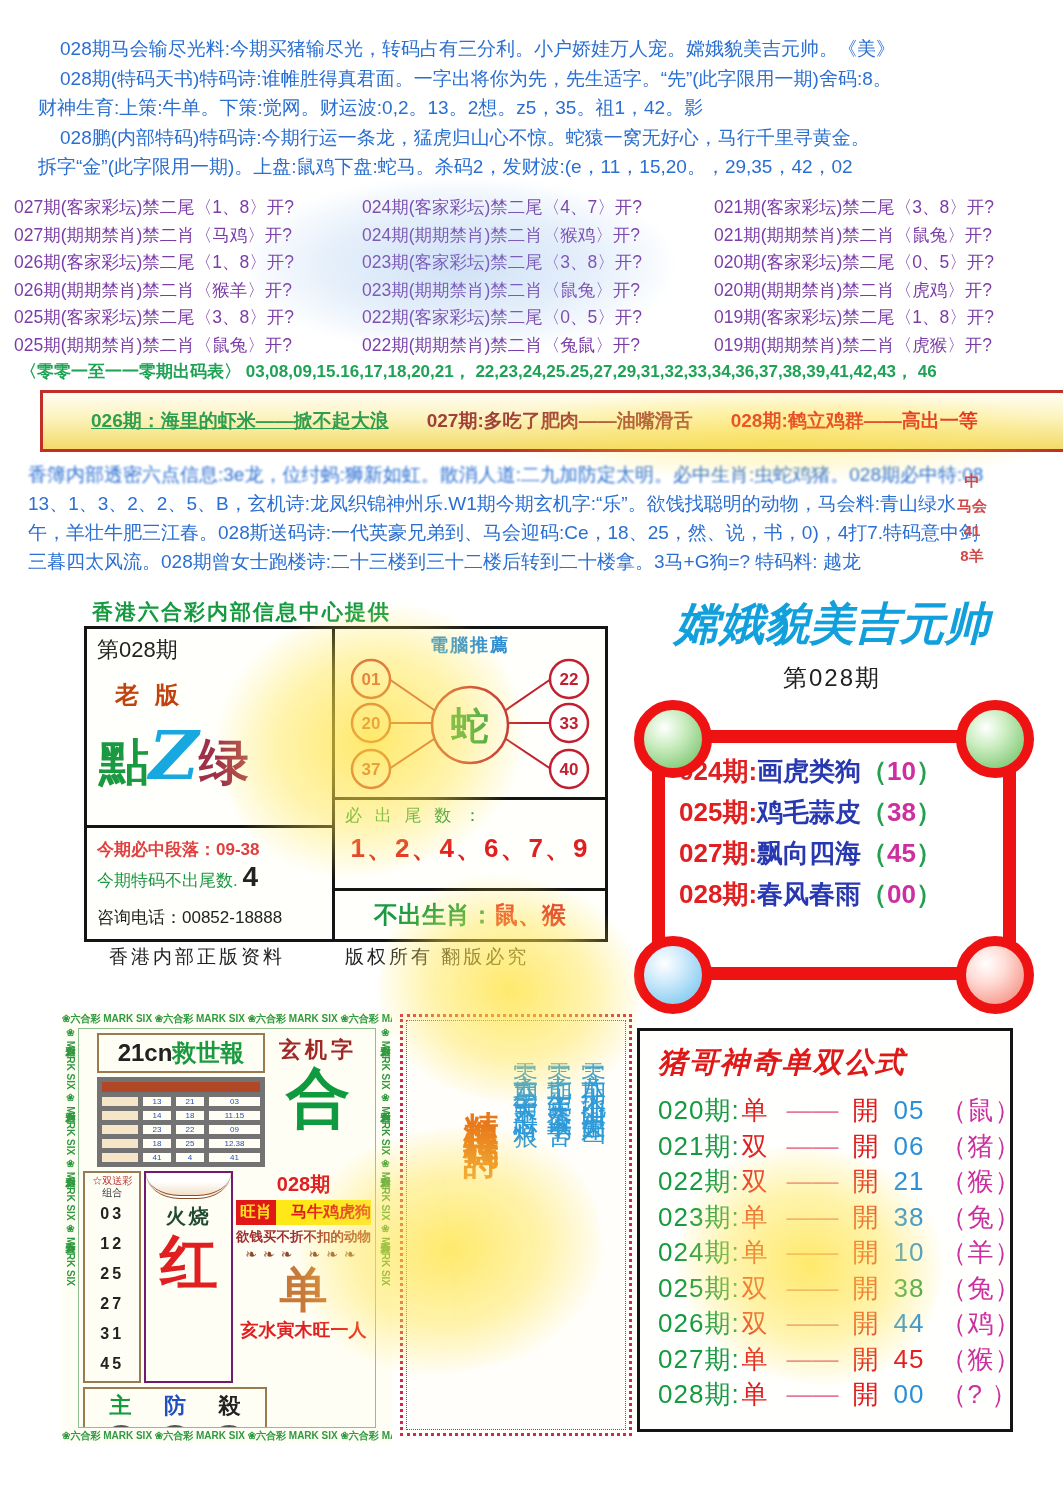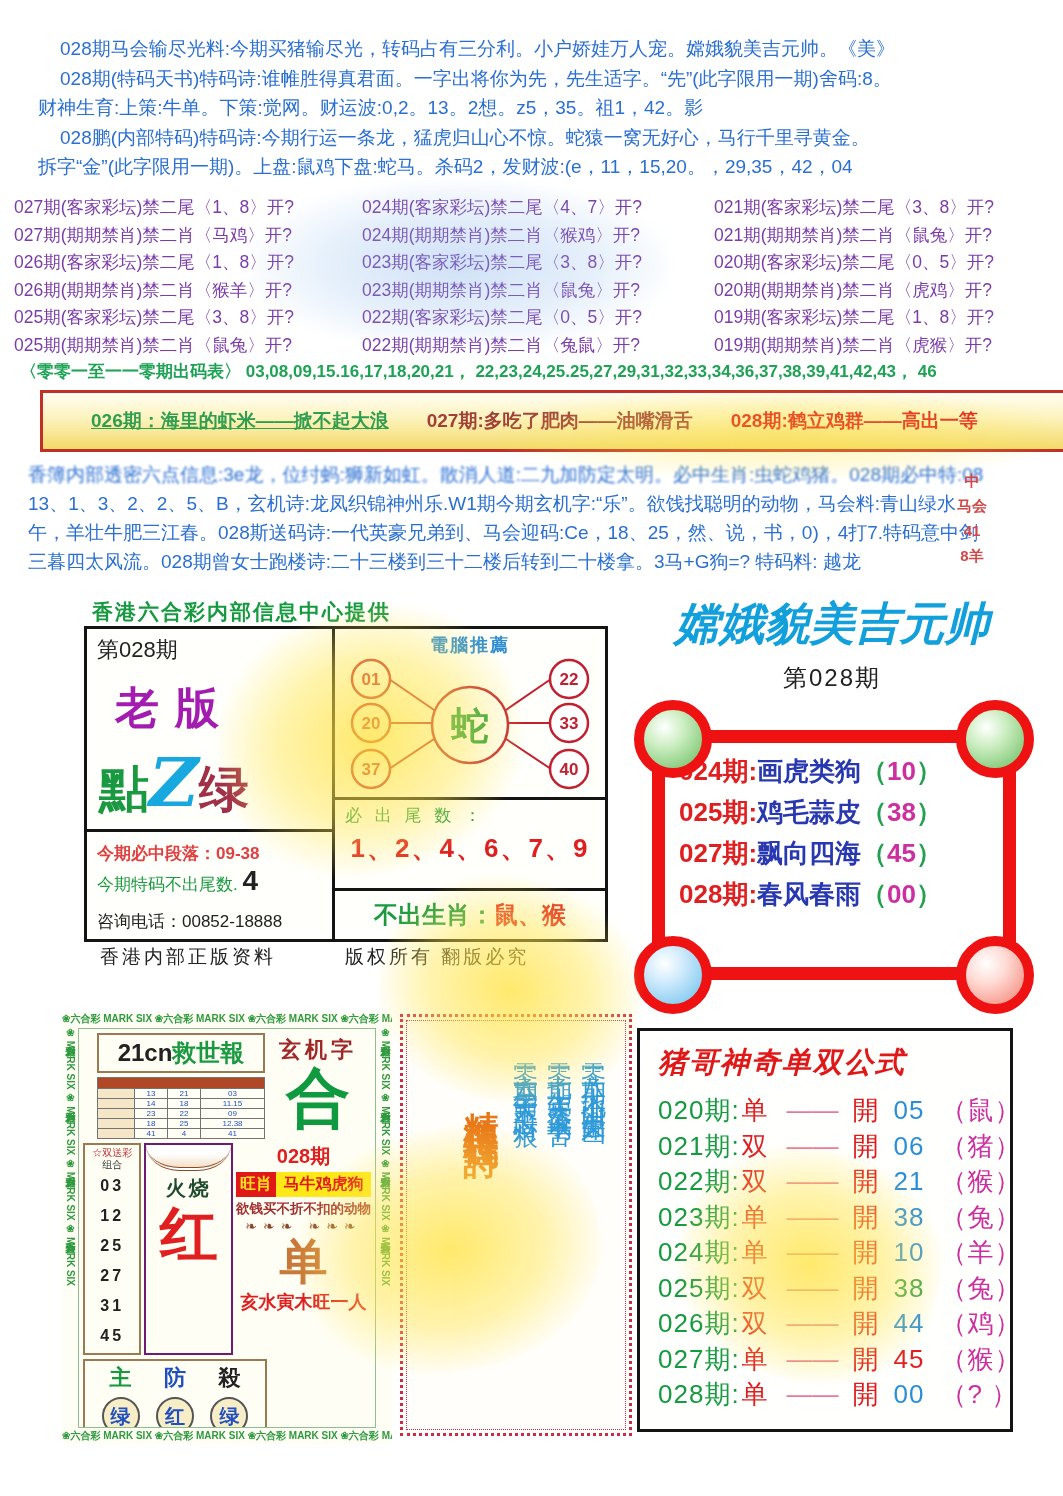--- a/index.html
+++ b/index.html
@@ -24,40 +24,40 @@
   
   #secret{left:28px;top:460px;width:920px;color:#2a6fd2;font-size:19px;line-height:29px;}
   #secret .blurry{filter:blur(0.8px);}
   #side-note{left:950px;top:468px;width:44px;color:#d04848;font-size:15px;font-weight:bold;text-align:center;line-height:25px;}
   
   #hk-header{left:92px;top:598px;color:#159a40;font-weight:bold;font-size:21px;letter-spacing:2px;}
   #hk-box{left:84px;top:626px;width:518px;height:310px;border:3px solid #141414;display:flex;background:#fffffb;}
   #hk-left{width:245px;border-right:3px solid #141414;display:flex;flex-direction:column;}
   #hk-left-top{flex:1;padding:6px 10px;}
   .hk-issue{font-size:22px;color:#222;}
-  .hk-old{color:#a21caf;font-size:44px;font-weight:bold;letter-spacing:16px;margin:14px 0 4px 18px;font-family:"DejaVu Serif",serif;}
+  .hk-old{color:#c2410c;font-size:24px;font-weight:bold;letter-spacing:16px;margin:14px 0 4px 18px;font-family:"DejaVu Serif",serif;}
   .hk-dzl{margin-left:2px;}
   .hk-dian{color:#1a9a40;font-size:50px;font-weight:bold;font-family:"DejaVu Serif",serif;}
   .hk-z{color:#18a8e0;font-size:68px;font-weight:bold;font-style:italic;font-family:"DejaVu Serif",serif;}
   .hk-lv{color:#a03048;font-size:50px;font-weight:bold;font-family:"DejaVu Serif",serif;}
   #hk-left-bottom{border-top:3px solid #141414;padding:8px 10px;font-size:17px;line-height:27px;}
   .hk-red{color:#e04040;font-weight:bold;}
   .hk-green{color:#1a9a40;}
   .hk-big4{color:#222;font-size:28px;font-weight:bold;}
   .hk-phone{color:#222;margin-top:10px;}
   #hk-right{flex:1;display:flex;flex-direction:column;}
   #hk-diagram{height:168px;border-bottom:3px solid #141414;text-align:center;}
   #hk-diagram .cptitle{color:#2f8ed2;font-weight:bold;font-size:18px;margin-top:4px;letter-spacing:2px;}
   #hk-tail{height:80px;border-bottom:3px solid #141414;padding:4px 10px;}
   #hk-tail .lbl{color:#1a9a40;font-size:17px;letter-spacing:4px;}
   #hk-tail .val{color:#e02020;font-size:26px;font-weight:bold;text-align:center;margin-top:4px;letter-spacing:2px;}
   #hk-nozodiac{flex:1;display:flex;align-items:center;justify-content:center;font-size:24px;font-weight:bold;}
   #hk-nozodiac .lbl{color:#1a9a40;}
   #hk-nozodiac .val{color:#e02020;}
-  #hk-cap-left{left:100px;top:944px;font-size:19px;color:#222;letter-spacing:3px;}
+  #hk-cap-left{left:109px;top:944px;font-size:19px;color:#222;letter-spacing:3px;}
   #hk-cap-right{left:345px;top:944px;font-size:19px;color:#222;letter-spacing:3px;}
   
   #yashi-title{left:622px;top:594px;width:420px;text-align:center;color:#12a0dc;font-size:45px;font-weight:bold;font-style:italic;font-family:"DejaVu Serif",serif;white-space:nowrap;}
   #yashi-issue{left:622px;top:662px;width:420px;text-align:center;color:#222;font-size:24px;letter-spacing:2px;}
   #red-frame-wrap{left:636px;top:688px;width:396px;height:322px;}
   #red-frame{position:absolute;left:16px;right:16px;top:42px;bottom:30px;border:13px solid #ee1212;background:#ffffff;}
   #red-frame-inner{padding:8px 6px 0 14px;}
   .ys-row{font-size:26px;font-weight:bold;line-height:41px;white-space:nowrap;}
   .ys-label{color:#e02020;}
   .ys-text{color:#2838b0;}
@@ -78,33 +78,33 @@
   #mk-row1{display:flex;padding-left:14px;}
   #mk-r1-left{width:168px;}
   #mk-paper{border:2px solid #9a7a50;text-align:center;font-size:24px;font-weight:bold;padding:2px 0;white-space:nowrap;}
   #mk-paper .p1{color:#222;}
   #mk-paper .p2{color:#1a9a40;}
   #mk-r1-right{flex:1;text-align:center;}
   .mk-xjz{color:#a02828;font-size:22px;font-weight:bold;letter-spacing:4px;margin-top:2px;}
   .mk-he{color:#109a40;font-size:64px;font-weight:bold;font-family:"DejaVu Serif",serif;line-height:66px;}
   #mini-table{border:1px solid #9a7a50;margin-top:4px;width:168px;border-collapse:collapse;filter:blur(0.6px);}
   #mini-table .hd{background:#b04828;height:10px;}
-  #mini-table td{border:1px solid #737373;font-size:8px;color:#2050c0;text-align:center;padding:0 1px;}
+  #mini-table td{border:5px solid #737373;font-size:8px;color:#2050c0;text-align:center;padding:0 1px;}
   #mini-table td.lab{background:#f5e6c8;color:#a03020;width:34px;}
   #mk-row2{display:flex;margin-top:4px;}
   #mk-nums{width:72px;border:2px solid #9a7a50;text-align:center;padding:2px 0;}
   #mk-nums .tiny{font-size:10px;color:#c03030;line-height:12px;}
   #mk-nums .n{font-size:16px;color:#222;font-weight:bold;line-height:30px;letter-spacing:3px;}
   #mk-fire{width:112px;border:2px solid #701a75;margin-left:3px;text-align:center;position:relative;}
   #mk-arch{height:22px;border-bottom:4px double #8a4a2a;border-radius:0 0 40% 40%/0 0 100% 100%;background:linear-gradient(180deg,#fff 40%,#f2e0c8 100%);}
   .mk-huoshao{color:#1f4a2f;font-size:20px;font-weight:bold;margin-top:4px;letter-spacing:3px;}
   .mk-hong{color:#e02020;font-size:58px;font-weight:bold;font-family:"DejaVu Serif",serif;line-height:64px;}
   #mk-r2-right{flex:1;margin-left:3px;text-align:center;}
   .mk-issue{color:#e02020;font-size:20px;font-weight:bold;}
-  #mk-wang{display:flex;margin-top:2px;}
+  #mk-wang{display:flex;margin-top:2px;text-align:right;}
   #mk-wang .w1{background:#e01818;color:#ffe020;font-size:16px;font-weight:bold;padding:2px 4px;}
   #mk-wang .w2{background:#ffe818;color:#e01818;font-size:16px;font-weight:bold;flex:1;padding:2px 0;}
   .mk-yuqian{color:#a03030;font-size:13.5px;font-weight:bold;margin-top:3px;white-space:nowrap;}
   .mk-dan{color:#c87838;font-size:48px;font-weight:bold;font-family:"DejaVu Serif",serif;line-height:54px;}
   .mk-flourish{color:#8a4a2a;font-size:14px;letter-spacing:6px;}
   .mk-hai{color:#e02020;font-size:18px;font-weight:bold;margin-top:2px;white-space:nowrap;}
   #mk-row3{display:flex;margin-top:4px;align-items:center;}
   #mk-zfs{width:180px;border:2px solid #9a7a50;text-align:center;padding:2px 0;}
   #mk-zfs .chars span{font-size:22px;font-weight:bold;margin:0 14px;}
   .c-zhu{color:#159a40;}.c-fang{color:#2050c0;}.c-sha{color:#222;}
@@ -131,21 +131,21 @@
   svg text{font-family:"Liberation Sans",sans-serif;}
 </style>
 </head>
 <body>
 
 <div class="abs" id="top-lines">
   <div class="indent nowrap">028期马会输尽光料:今期买猪输尽光，转码占有三分利。小户娇娃万人宠。嫦娥貌美吉元帅。《美》</div>
   <div class="indent nowrap">028期(特码天书)特码诗:谁帷胜得真君面。一字出将你为先，先生适字。“先”(此字限用一期)舍码:8。</div>
   <div class="nowrap">财神生育:上策:牛单。下策:觉网。财运波:0,2。13。2想。z5，35。祖1，42。影</div>
   <div class="indent nowrap">028鹏(内部特码)特码诗:今期行运一条龙，猛虎归山心不惊。蛇猿一窝无好心，马行千里寻黄金。</div>
-  <div class="nowrap">拆字“金”(此字限用一期)。上盘:鼠鸡下盘:蛇马。杀码2，发财波:(e，11，15,20。，29,35，42，04</div>
+  <div class="nowrap">拆字“金”(此字限用一期)。上盘:鼠鸡下盘:蛇马。杀码2，发财波:(e，11，15,20。，29,35，42，02</div>
 </div>
 
 <div class="abs" id="forbid">
   <div>
     <div>027期(客家彩坛)禁二尾〈1、8〉开?</div>
     <div>027期(期期禁肖)禁二肖〈马鸡〉开?</div>
     <div>026期(客家彩坛)禁二尾〈1、8〉开?</div>
     <div>026期(期期禁肖)禁二肖〈猴羊〉开?</div>
     <div>025期(客家彩坛)禁二尾〈3、8〉开?</div>
     <div>025期(期期禁肖)禁二肖〈鼠兔〉开?</div>

